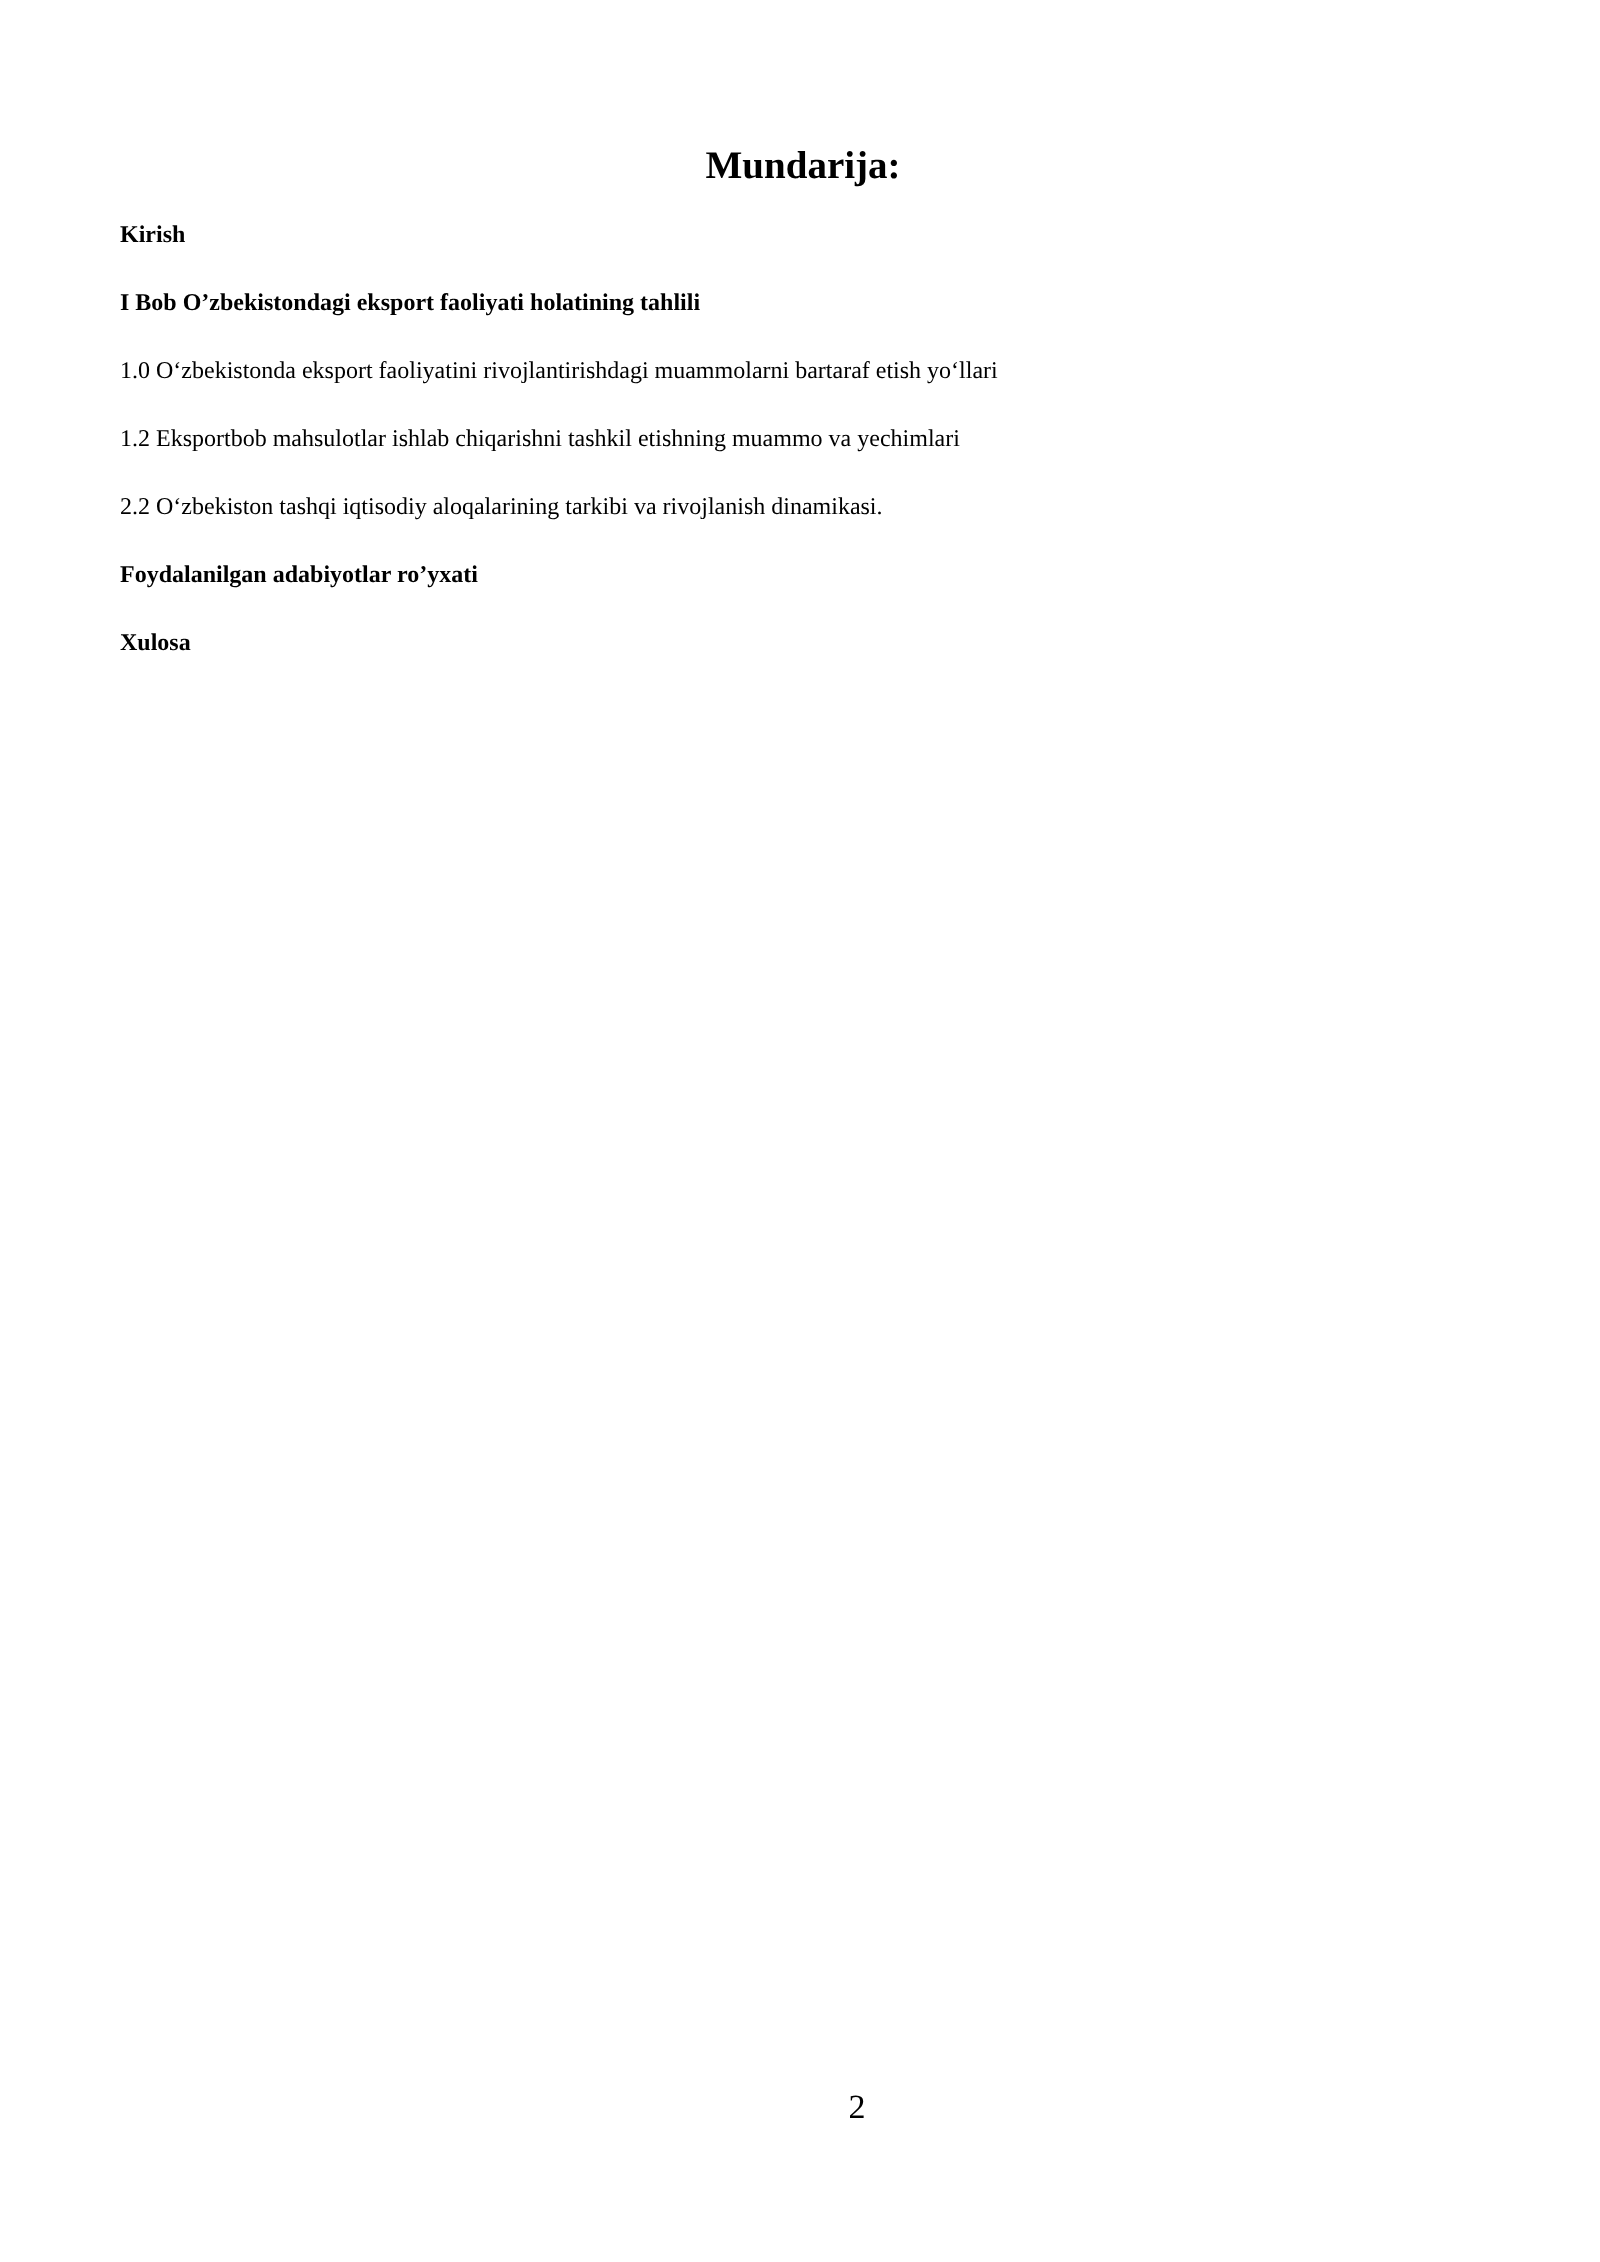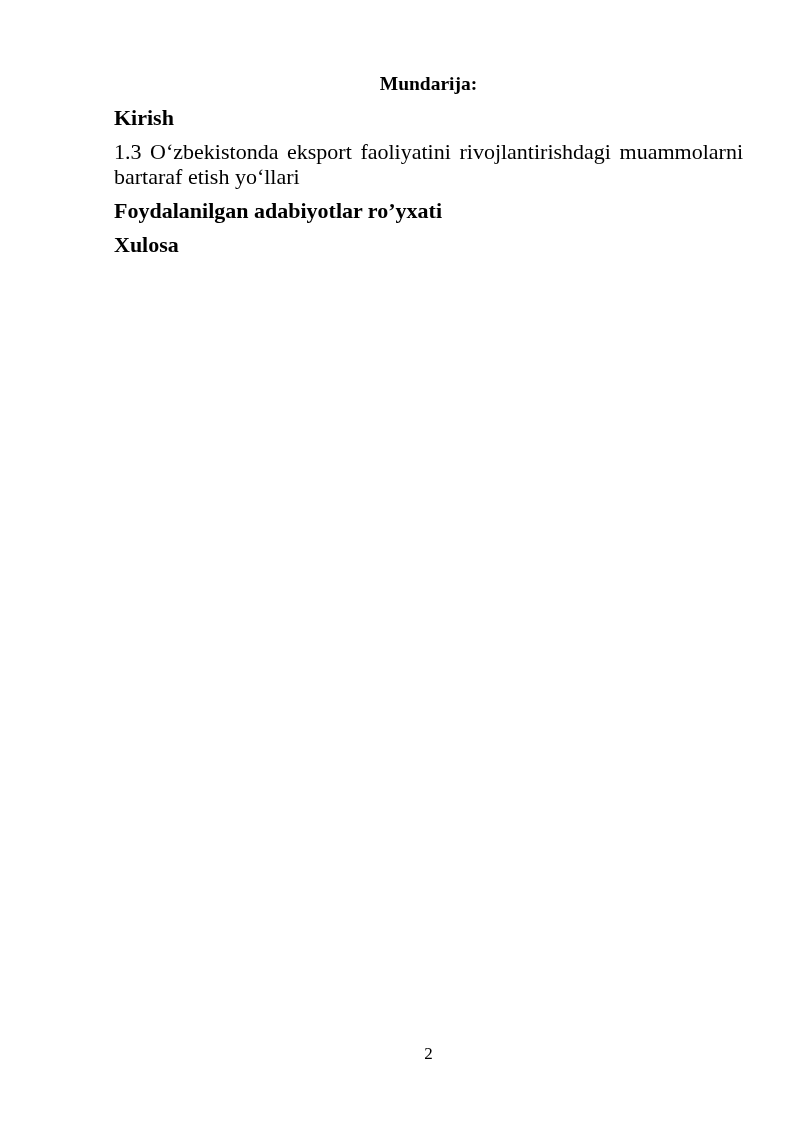--- a/index.html
+++ b/index.html
@@ -10,31 +10,31 @@
   .page {
     position: relative;
     width: 800px;
     height: 1131px;
     background: #ffffff;
     color: #000000;
     font-family: "Liberation Serif", "DejaVu Serif", serif;
     overflow: hidden;
   }
   .content {
-    padding: 71px 57px 0 114px;
+    padding: 71px 57px 0 60px;
   }
   .doc-title {
     font-size: 19.5px;
     font-weight: bold;
     text-align: center;
     line-height: 25px;
     margin: 0 0 9px 0;
   }
   .para {
-    font-size: 22px;
+    font-size: 12px;
     line-height: 25px;
     margin: 0 0 9px 0;
     text-align: justify;
     text-justify: inter-word;
   }
   .para.bold {
     font-weight: bold;
   }
   .page-number {
     position: absolute;
@@ -47,19 +47,22 @@
   }
 </style>
 </head>
 <body>
 
 <div class="page">
   <div class="content">
     <p class="doc-title">Mundarija:</p>
     <div>
         <p class="para bold">Kirish</p>
-        <p class="para">1.3 O‘zbekistonda eksport faoliyatini rivojlantirishdagi muammolarni bartaraf etish yo‘llari</p>
+        <p class="para bold">I Bob O’zbekistondagi eksport faoliyati holatining tahlili</p>
+        <p class="para">1.0 O‘zbekistonda eksport faoliyatini rivojlantirishdagi muammolarni bartaraf etish yo‘llari</p>
+        <p class="para">1.2 Eksportbob mahsulotlar ishlab chiqarishni tashkil etishning muammo va yechimlari</p>
+        <p class="para">2.2 O‘zbekiston tashqi iqtisodiy aloqalarining tarkibi va rivojlanish dinamikasi.</p>
         <p class="para bold">Foydalanilgan adabiyotlar ro’yxati</p>
         <p class="para bold">Xulosa</p>
       </div>
   </div>
   <div class="page-number">2</div>
 </div>
 
 </body></html>

